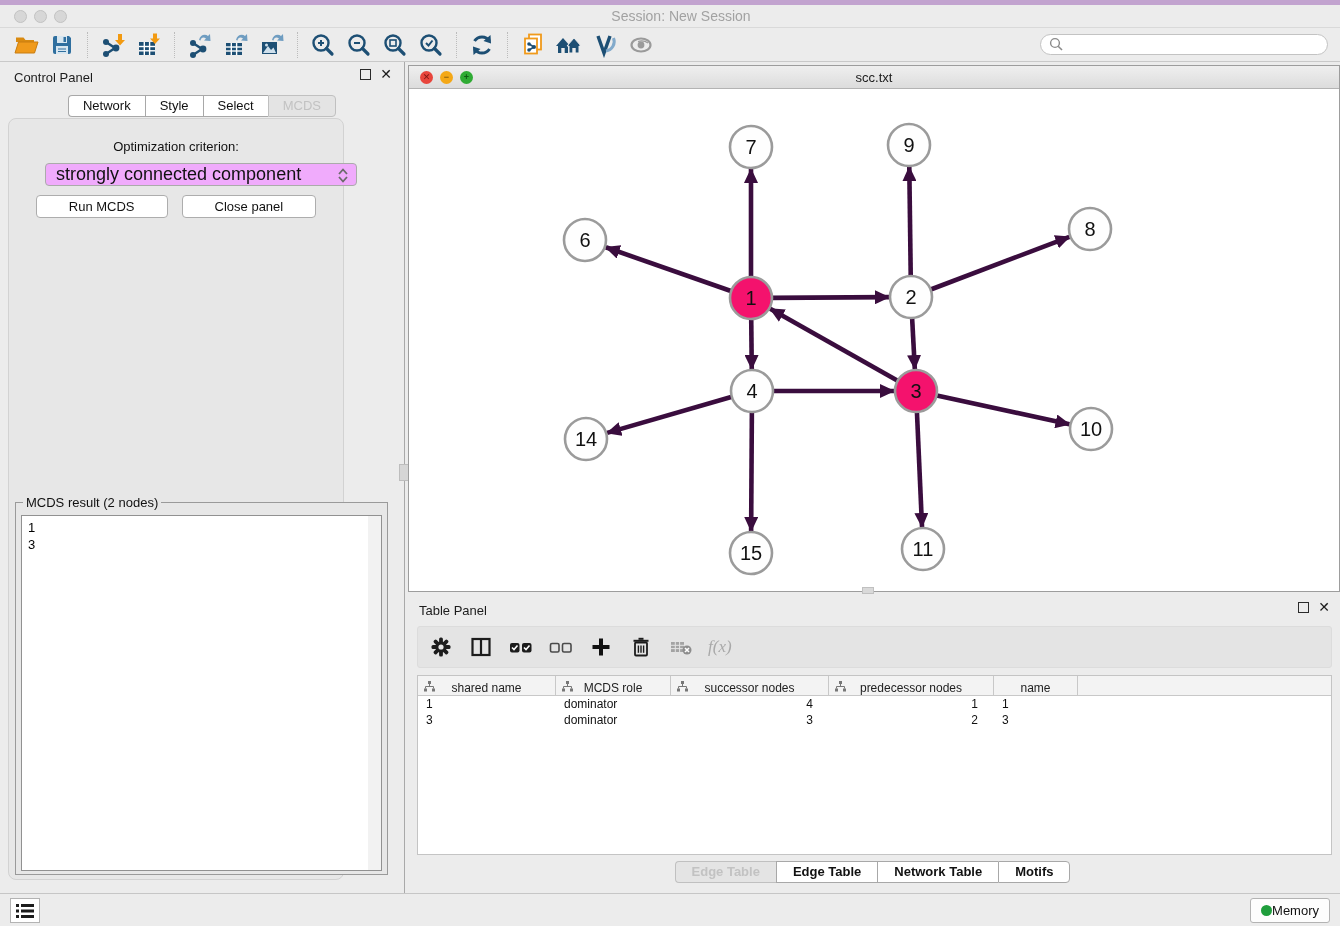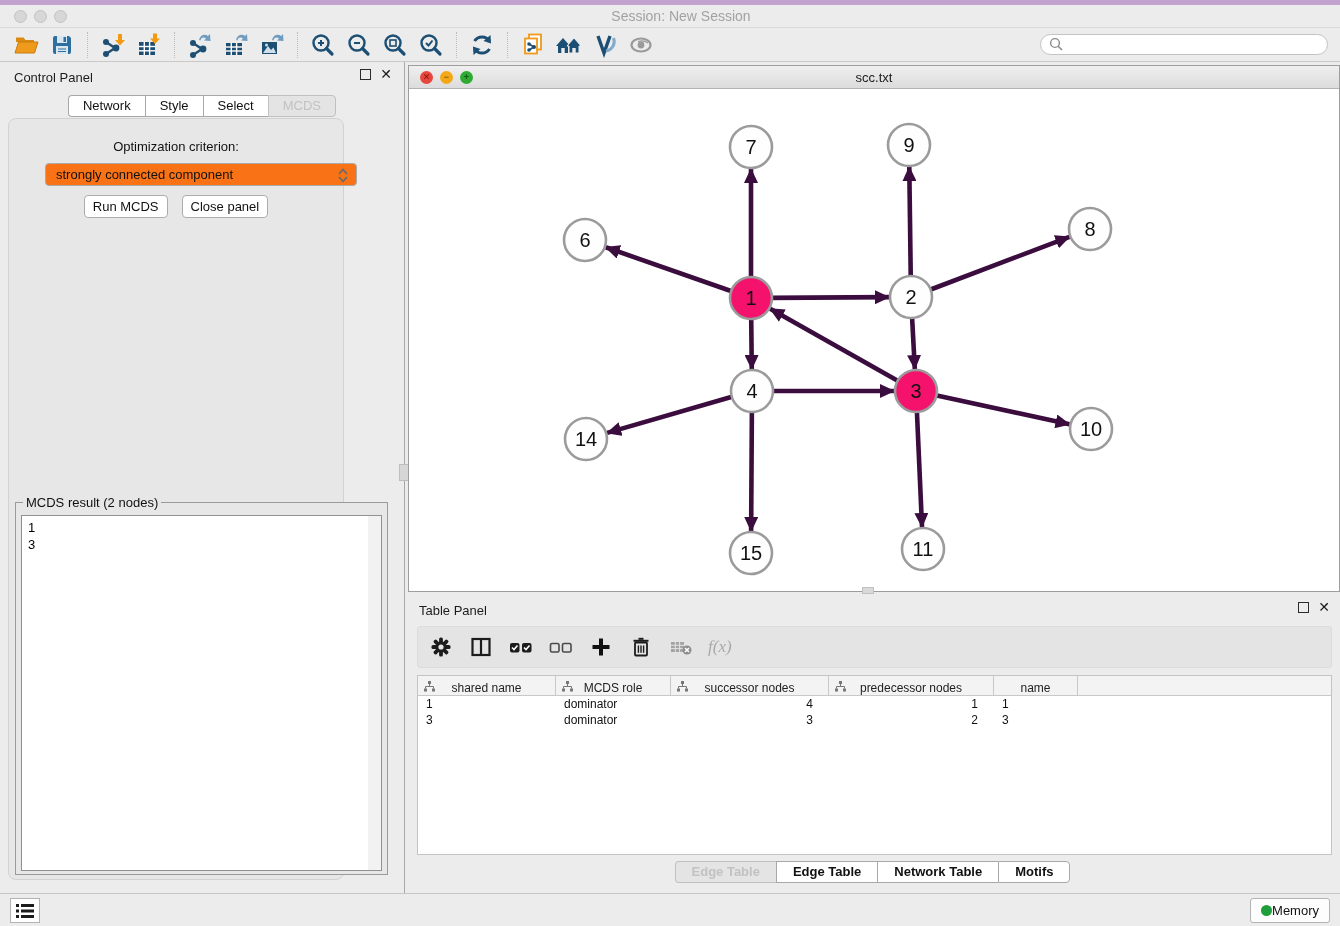--- a/index.html
+++ b/index.html
@@ -30,24 +30,24 @@
   .panel-btns { position:absolute; right:12px; top:7px; display:flex; gap:9px; align-items:center; }
   .float-glyph { width:11px; height:11px; border:1.6px solid #2b2b2b; display:inline-block; background:transparent; }
   .close-glyph { font-size:14px; font-weight:bold; color:#1a1a1a; line-height:11px; }
   .cp-tabs { position:absolute; left:0; top:33px; width:100%; display:flex; justify-content:center; z-index:2; }
   .tab { height:22px; line-height:20px; padding:0 14px; font-size:13px; background:#fff; border:1px solid #a8a8a8; border-right:none; color:#111; }
   .tab:first-child { border-top-left-radius:4px; border-bottom-left-radius:4px; }
   .tab:last-child { border-right:1px solid #a8a8a8; border-top-right-radius:4px; border-bottom-right-radius:4px; }
   .tab.selected { background:#e4e4e4; color:#c2c2c2; border-color:#c0c0c0; }
   .cp-body { position:absolute; left:8px; top:56px; width:336px; height:762px; background:#e7e7e7; border:1px solid #d2d2d2; border-radius:8px; }
   .opt-label { margin-top:20px; text-align:center; font-size:13px; color:#111; }
-  .mac-select { position:absolute; left:36px; top:44px; width:312px; height:23px; background:#f97316; border:1px solid #ababab; border-radius:4px; display:flex; align-items:center; font-size:13px; padding-left:10px; }
+  .mac-select { position:absolute; left:36px; top:44px; width:312px; height:23px; background:#f0abfc; border:1px solid #ababab; border-radius:4px; display:flex; align-items:center; font-size:18px; padding-left:10px; }
   .select-chevrons { position:absolute; right:7px; top:4px; }
   .cp-buttons { position:absolute; left:0; top:76px; width:100%; display:flex; justify-content:center; gap:14px; }
-  .mac-btn { background:#fff; border:1px solid #adadad; border-radius:4px; font-size:13px; height:23px; padding:0 8px; font-family:inherit; color:#111; }
+  .mac-btn { background:#fff; border:1px solid #adadad; border-radius:4px; font-size:13px; height:23px; padding:0 32px; font-family:inherit; color:#111; }
   .result-group { position:absolute; left:6px; top:376px; width:373px; height:380px; border:1px solid #9a9a9a; background:#e7e7e7; padding:5px; }
   .result-group legend { font-size:13px; padding:0 3px; margin-left:2px; color:#111; }
   .result-text { width:100%; height:356px; border:1px solid #919191; resize:none; outline:none; font-family:"Liberation Sans","DejaVu Sans",sans-serif; font-size:13px; padding:3px 6px; line-height:17px;
     background:linear-gradient(to left, #f2f2f2 13px, #ffffff 13px); }
 
   
   .v-splitter { position:absolute; left:404px; top:62px; width:1px; height:831px; background:#a9a9a9; }
   .v-handle { position:absolute; left:399px; top:464px; width:10px; height:17px; background:#d6d6d6; border:1px solid #bdbdbd; }
 
   

